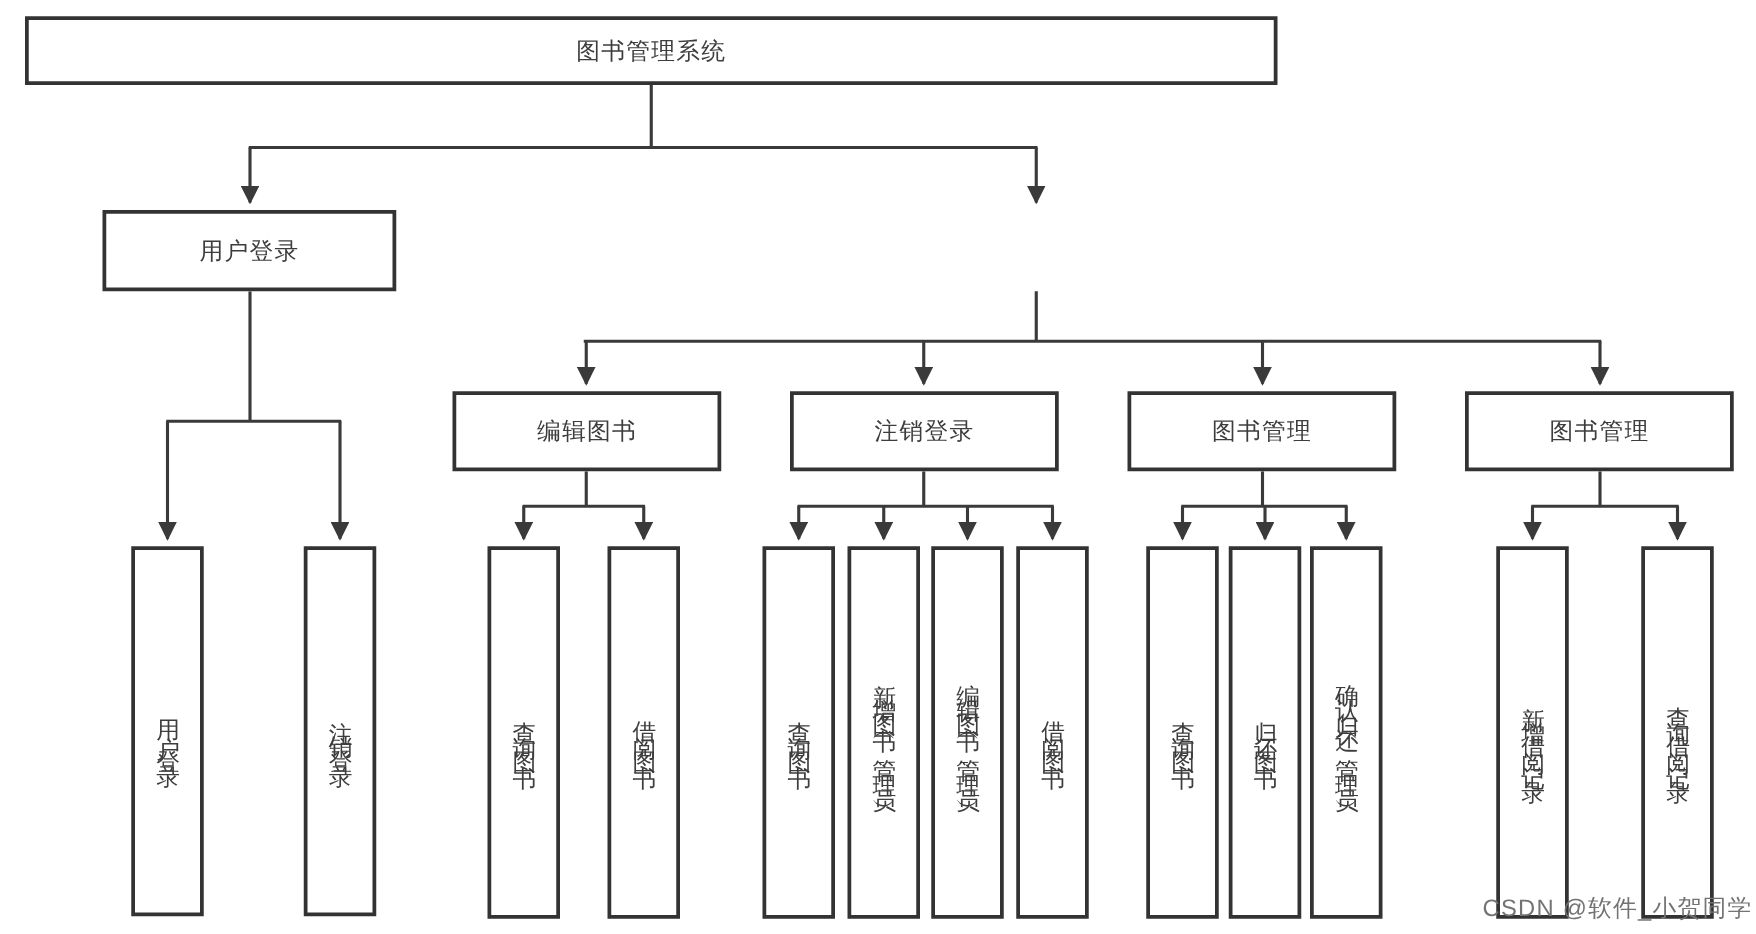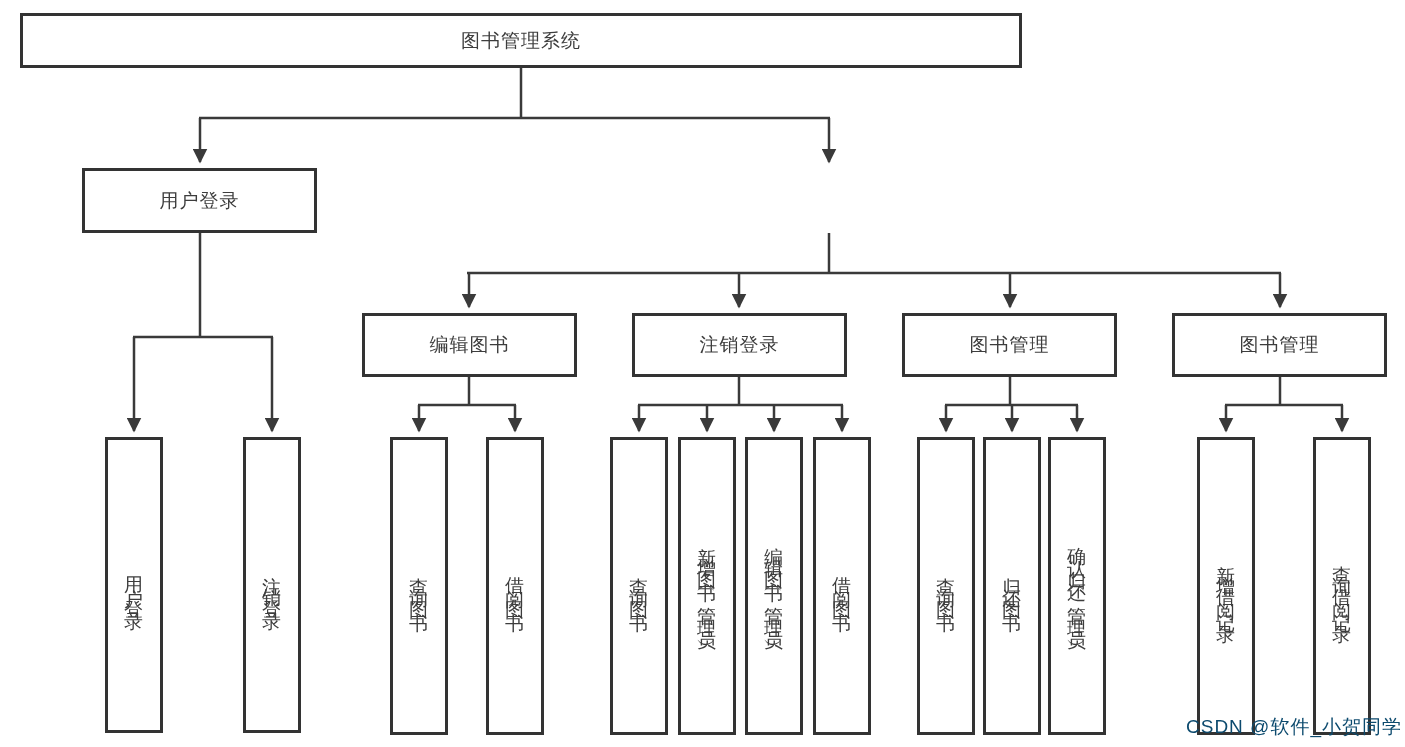--- a/index.html
+++ b/index.html
@@ -42,21 +42,21 @@
     writing-mode: vertical-rl;
     text-orientation: mixed;
     letter-spacing: 12px;
     line-height: 1;
   }
   .watermark {
     position: absolute;
     left: 1186px;
     top: 714px;
     font-size: 19px;
-    color: #0c4a6e;
+    color: #737373;
     letter-spacing: 1px;
     white-space: nowrap;
     z-index: 2;
   }
 </style>
 </head>
 <body>
 
 <div id="canvas">
 

